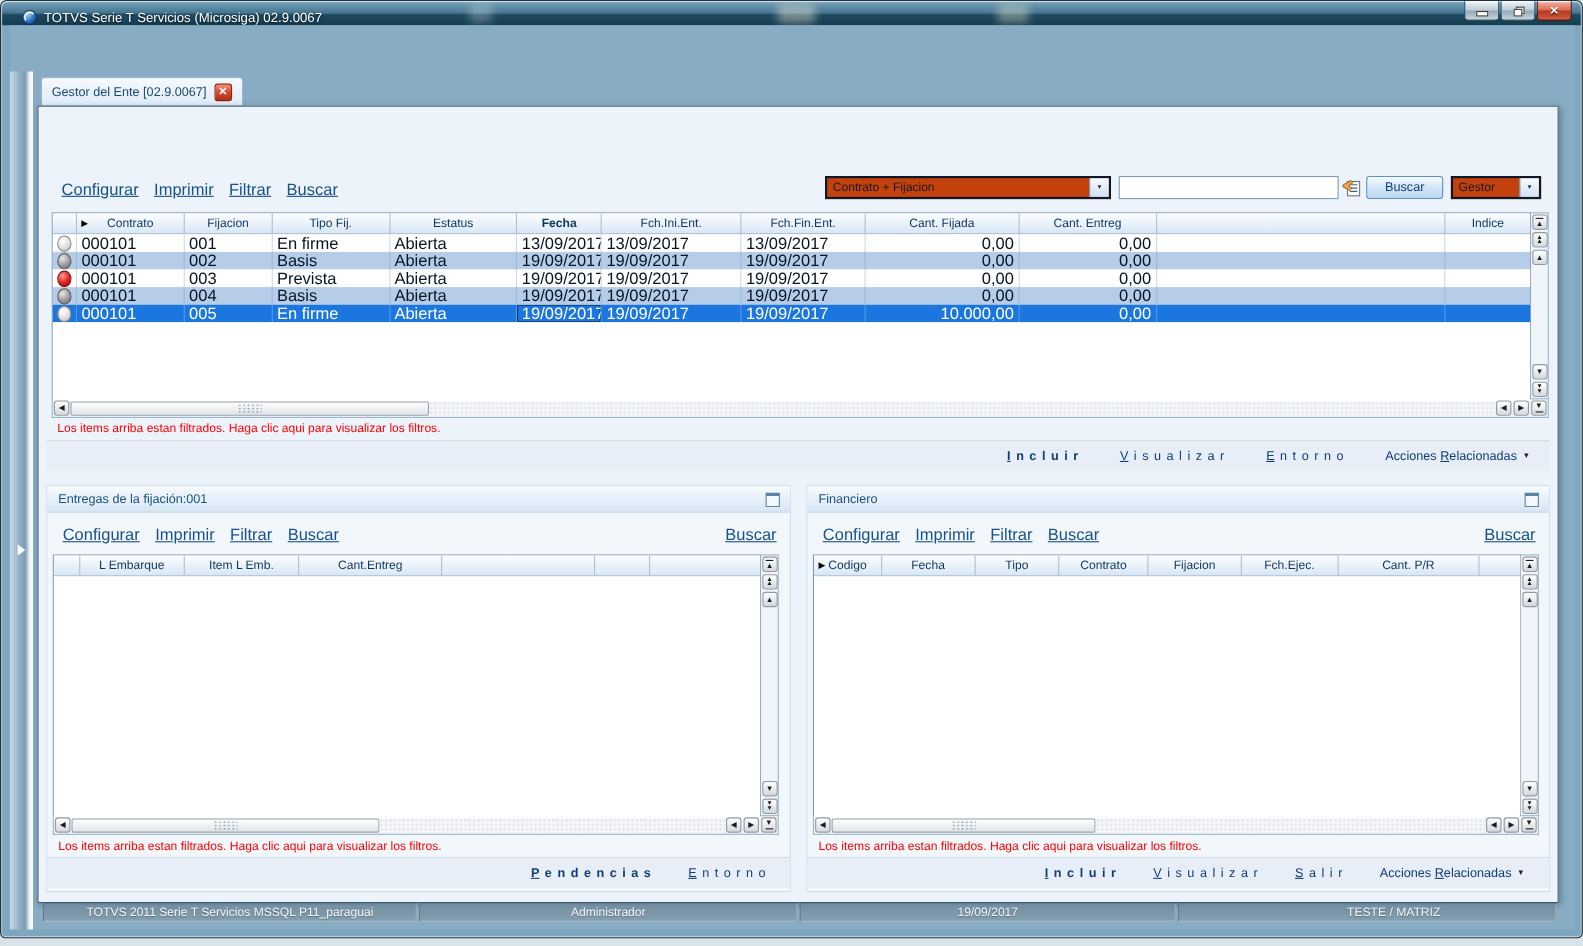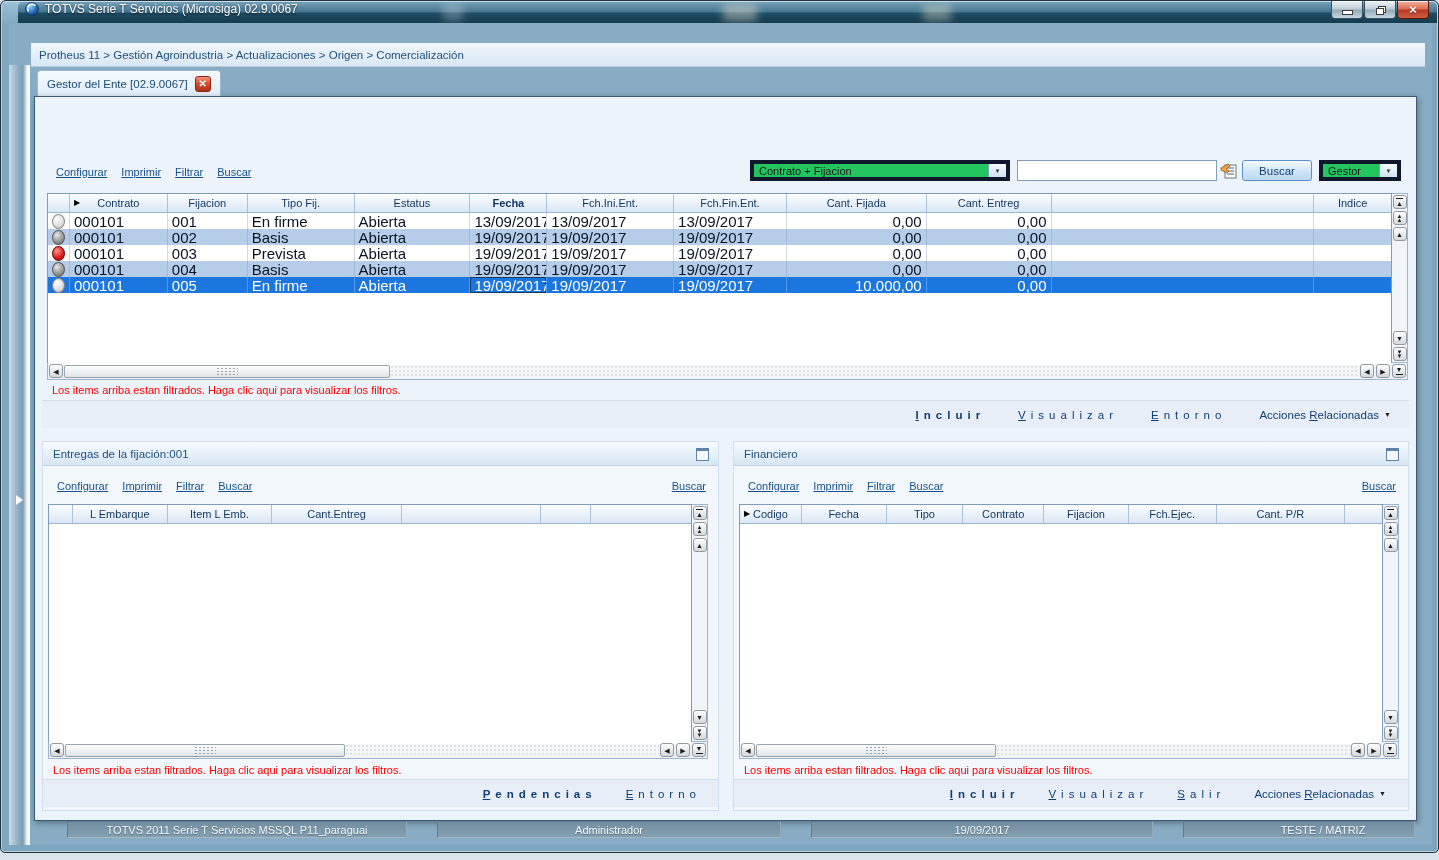--- a/index.html
+++ b/index.html
@@ -6,21 +6,21 @@
   body{width:1439px;height:860px;position:relative;background:#d9e3ea;
        font-family:"Liberation Sans",sans-serif;font-size:11px;color:#0a1a2a;overflow:hidden;}
 
   
   .window{position:absolute;left:0;top:0;width:1437px;height:851px;border:1px solid #22333e;
           border-radius:6px 6px 5px 5px;overflow:hidden;
           background:linear-gradient(180deg,#9dc1d7 0%,#7ea6be 26px,#7ea6be 100%);
           box-shadow:inset 0 0 0 1px rgba(255,255,255,.45);}
   .titlebar{position:absolute;left:1px;top:1px;right:1px;height:21px;border-radius:5px 5px 0 0;
             background:linear-gradient(180deg,#74a0b8 0%,#477792 45%,#1e4a61 55%,#163c50 100%);
-            display:flex;align-items:flex-start;gap:6px;padding-left:7px;margin-left:16px;}
+            display:flex;align-items:flex-end;gap:6px;padding-left:18px;}
   .glass{position:absolute;top:2px;height:17px;border-radius:3px;filter:blur(4px);}
   .g1{left:705px;width:34px;background:rgba(255,246,214,.4);}
   .g2{left:905px;width:28px;background:rgba(255,250,205,.35);}
   .g3{left:425px;width:20px;background:rgba(255,255,255,.25);}
   .title-text{color:#fff;font-size:12px;text-shadow:0 1px 2px rgba(0,0,0,.7);position:relative;}
   .winbtns{position:absolute;top:0;right:9px;display:flex;gap:1px;}
   .winbtn{width:30px;height:17px;border:1px solid #35505f;border-top:none;border-radius:0 0 4px 4px;
           background:linear-gradient(180deg,#eef4f8,#bfcfd9 45%,#96acb9 55%,#c6d6df);
           display:flex;align-items:center;justify-content:center;box-shadow:inset 0 1px 0 rgba(255,255,255,.75);}
   .winbtn.close{background:linear-gradient(180deg,#f3b3a2,#dc7158 45%,#b73b23 55%,#cd5c43);border-color:#5f1506;}
@@ -60,27 +60,27 @@
       background:linear-gradient(180deg,#5c6a94,#3a4670);color:#e8ecf8;font-size:9px;font-weight:bold;
       display:flex;align-items:center;justify-content:center;line-height:1;}
   .logo-ico{display:flex;align-items:center;position:relative;}
 
   .panel-hdr{position:absolute;box-sizing:border-box;height:24px;
       background:linear-gradient(180deg,#f7fbfe,#d6e6f4);border-bottom:1px solid #bdd2e4;
       display:flex;align-items:center;padding:0 10px;font-size:11.5px;color:#1c5180;}
   .max-ico{position:absolute;right:9px;top:6px;width:11px;height:9px;border:1px solid #5c82a5;
       border-top:3px solid #5c82a5;background:#f4f8fc;box-sizing:content-box;}
 
-  .links-row{position:absolute;display:flex;gap:14px;align-items:center;height:20px;padding-left:14px;font-size:11px;}
+  .links-row{position:absolute;display:flex;gap:14px;align-items:center;height:20px;padding-left:14px;font-size:15px;}
   .link{color:#17518c;text-decoration:underline;white-space:nowrap;}
   .link-right{position:absolute;right:12px;top:0;height:20px;display:flex;align-items:center;}
 
   
   .search-cluster{position:absolute;right:8px;top:1px;display:flex;align-items:center;}
-  .combo{height:21px;border:4px solid #0f172a;background:#22c55e;display:flex;align-items:stretch;box-sizing:border-box;}
+  .combo{height:21px;border:2px solid #0f172a;background:#c2410c;display:flex;align-items:stretch;box-sizing:border-box;}
   .combo .val{flex:1;display:flex;align-items:center;padding:0 5px;color:#1a1a1a;white-space:nowrap;overflow:hidden;}
   .combo .dd{width:17px;border-left:1px solid #7f9db9;background:linear-gradient(180deg,#f6fbff,#cfe1f2);
       display:flex;align-items:center;justify-content:center;font-size:6px;color:#333;}
   .textinput{height:21px;width:200px;margin-left:7px;border:1px solid #7f9db9;background:#fff;box-sizing:border-box;
       font:11px "Liberation Sans",sans-serif;padding:0 4px;outline:none;}
   .assist-ico{margin-left:2px;width:19px;height:20px;display:flex;align-items:center;justify-content:center;}
   .btn{height:21px;margin-left:4px;border:1px solid #5e90c8;border-radius:3px;box-sizing:border-box;
       background:linear-gradient(180deg,#f6fbff,#d2e6f8 50%,#bcd8f0);
       font-size:11.5px;color:#123f77;display:flex;align-items:center;justify-content:center;}
 
@@ -153,21 +153,21 @@
   .panel .panel-hdr{left:0;top:0;right:0;}
   .panel .links-row{left:0;top:34px;right:0;}
   .panel .p-grid{position:absolute;left:5px;top:62px;}
   .panel .notice{left:10px;top:322px;}
   .panel .footer-bar{left:0;right:0;top:337px;height:28px;gap:34px;padding-right:22px;}
 
   
   .statusbar{position:absolute;left:30px;top:798px;width:1376px;height:17px;display:flex;gap:2px;}
   .sb-cell{border:1px solid #5e7a8c;border-bottom-color:#a3b8c5;border-right-color:#93aab8;box-sizing:border-box;
       background:linear-gradient(180deg,#728ea0,#849fb0);color:#f4f8fa;font-size:11px;
-      display:flex;align-items:center;justify-content:center;text-shadow:0 1px 1px rgba(0,0,0,.3);white-space:nowrap;margin-left:28px;}
+      display:flex;align-items:center;justify-content:center;text-shadow:0 1px 1px rgba(0,0,0,.3);white-space:nowrap;}
 </style>
 </head>
 <body>
 
 <div class="window">
   <div class="titlebar">
     <div class="glass g1"></div>
     <div class="glass g2"></div>
     <div class="glass g3"></div>
     <span class="logo-ico">
@@ -198,23 +198,20 @@
     <div class="winbtn close">
         <span class="glyph-x">×</span>
       </div>
   </div>
 
   <div class="client">
     <div class="sidebar-strip">
       <span class="sidebar-handle"></span>
     </div>
 
-    <div class="breadcrumb">
-      <span>Protheus 11 &gt; Gestión Agroindustria &gt; Actualizaciones &gt; Origen &gt; Comercialización</span>
-    </div>
 
     <div class="tab">
       <span>Gestor del Ente [02.9.0067]</span>
       <span class="tab-close">✕</span>
     </div>
 
     <div class="dialog">
 
 
       <div style="position:absolute;left:7px;top:62px;width:1367px;height:26px;">

